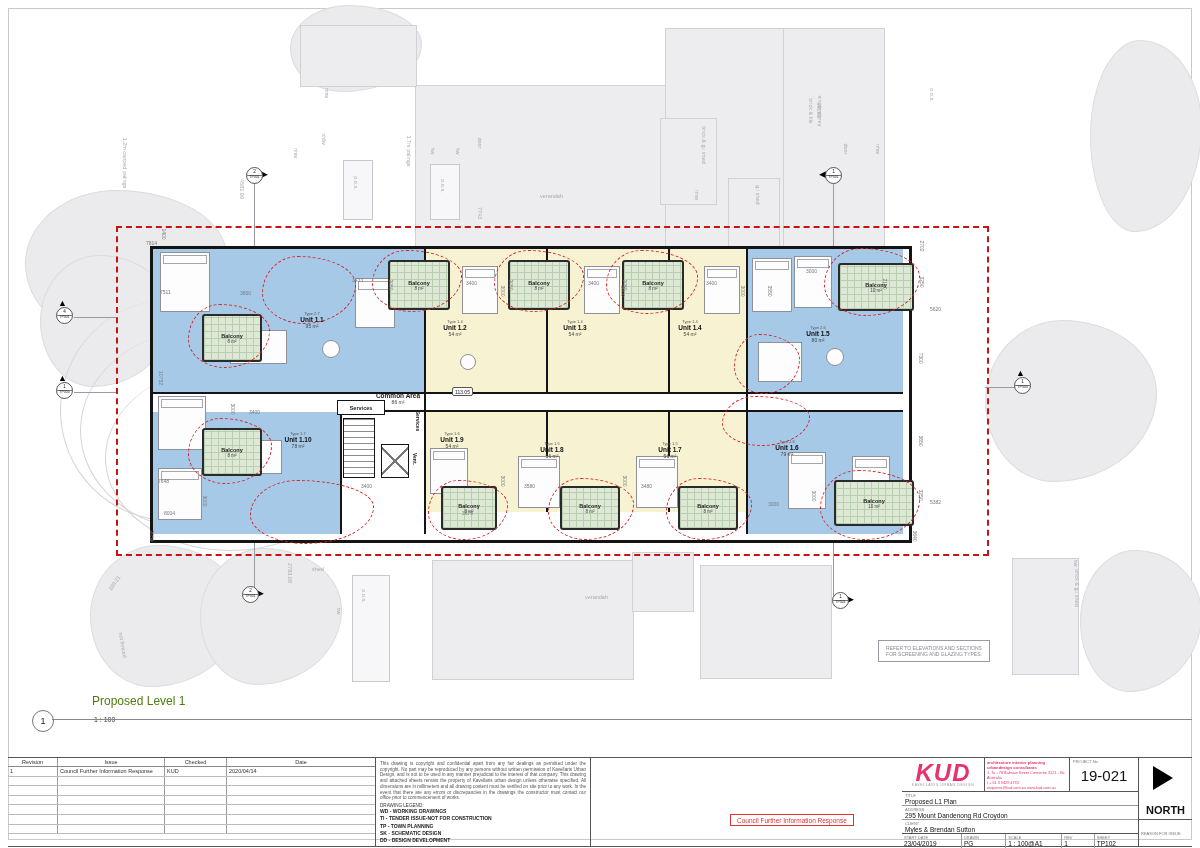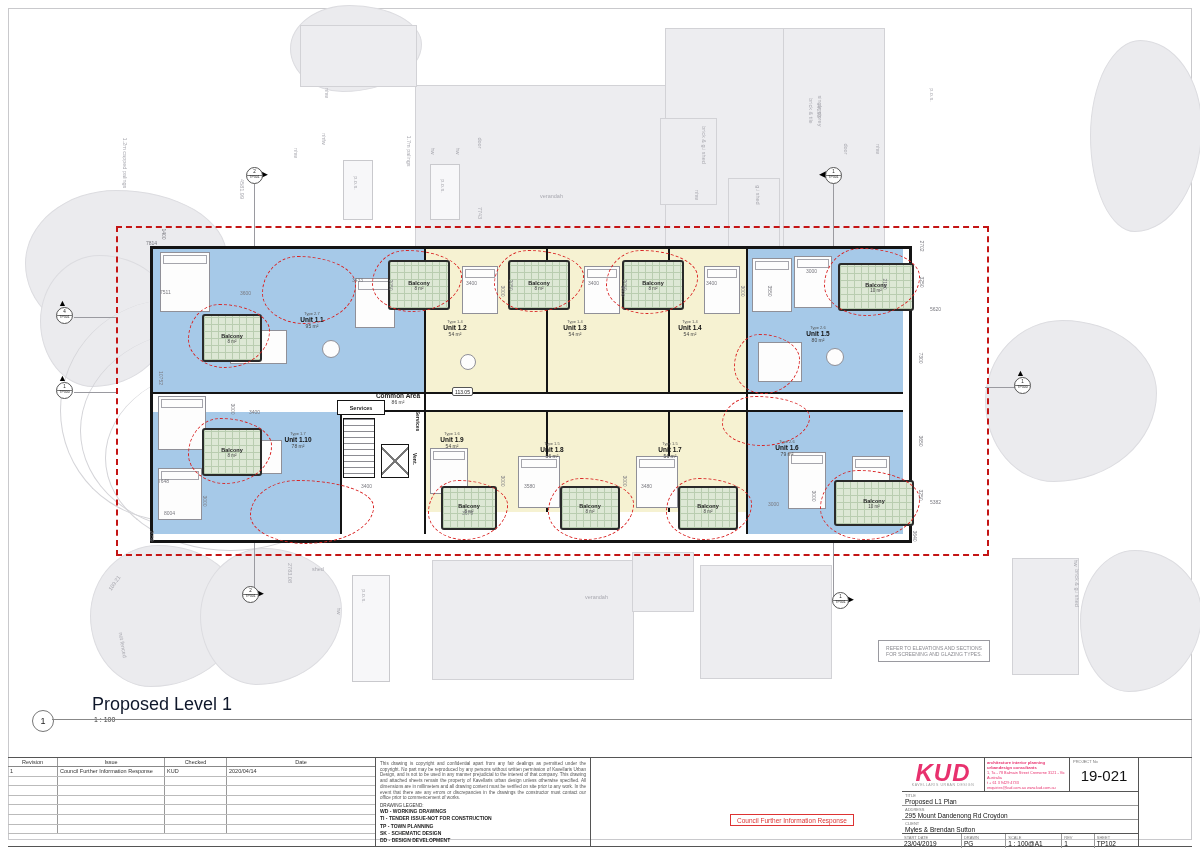--- a/index.html
+++ b/index.html
@@ -57,21 +57,21 @@
   .vtext{position:absolute;font-size:5px;font-weight:bold;color:#222;
          transform:rotate(90deg);white-space:nowrap;}
   .lvl{position:absolute;border:1px solid #555;background:#fff;font-size:5px;
        padding:0.5px 2px;border-radius:2px;}
   .common{position:absolute;text-align:center;transform:translateX(-50%);}
   .common .cn{font-size:6.5px;font-weight:bold;}
   .common .ca{font-size:5px;color:#444;}
   .notebox{position:absolute;border:1px solid #9a9aa0;background:#fff;color:#8a8a90;
            font-size:5px;text-align:center;padding:4px 3px;width:104px;}
   
-  .ptitle{position:absolute;font-size:18px;color:#0f172a;text-align:center;}
+  .ptitle{position:absolute;font-size:12px;color:#4d7c0f;text-align:center;}
   .pscale{position:absolute;font-size:7px;color:#333;}
   .pline{position:absolute;background:#888;height:1px;}
   .pcirc{position:absolute;width:20px;height:20px;border:1px solid #777;border-radius:50%;
          background:#fff;font-size:9px;display:flex;align-items:center;justify-content:center;}
   
   .strip{position:absolute;left:8px;top:757px;width:1184px;height:88px;border-top:1px solid #555;
          border-bottom:1px solid #555;display:flex;}
   .revcell{width:367px;border-right:1px solid #555;}
   table.rev{border-collapse:collapse;width:100%;font-size:5.5px;color:#333;}
   table.rev th{font-weight:normal;border-bottom:1px solid #888;padding:1px 2px;}
@@ -614,14 +614,22 @@
         <div><span class="lab">DRAWN</span><br>
           <span class="val">PG</span></div>
         <div style="flex:1.3;"><span class="lab">SCALE</span><br>
           <span class="val">1 : 100@A1</span></div>
         <div style="flex:0.7;"><span class="lab">REV</span><br>
           <span class="val">1</span></div>
         <div><span class="lab">SHEET</span><br>
           <span class="val">TP102</span></div>
       </div>
     </div>
+    <div class="northcell">
+      <div class="ntri"></div>
+      <div class="nlabel">NORTH</div>
+      <div class="reason">
+        <span class="lab">REASON FOR ISSUE</span><br>
+        <span class="val">TP</span>
+      </div>
+    </div>
   </div>
 </div>
 
 </body></html>

